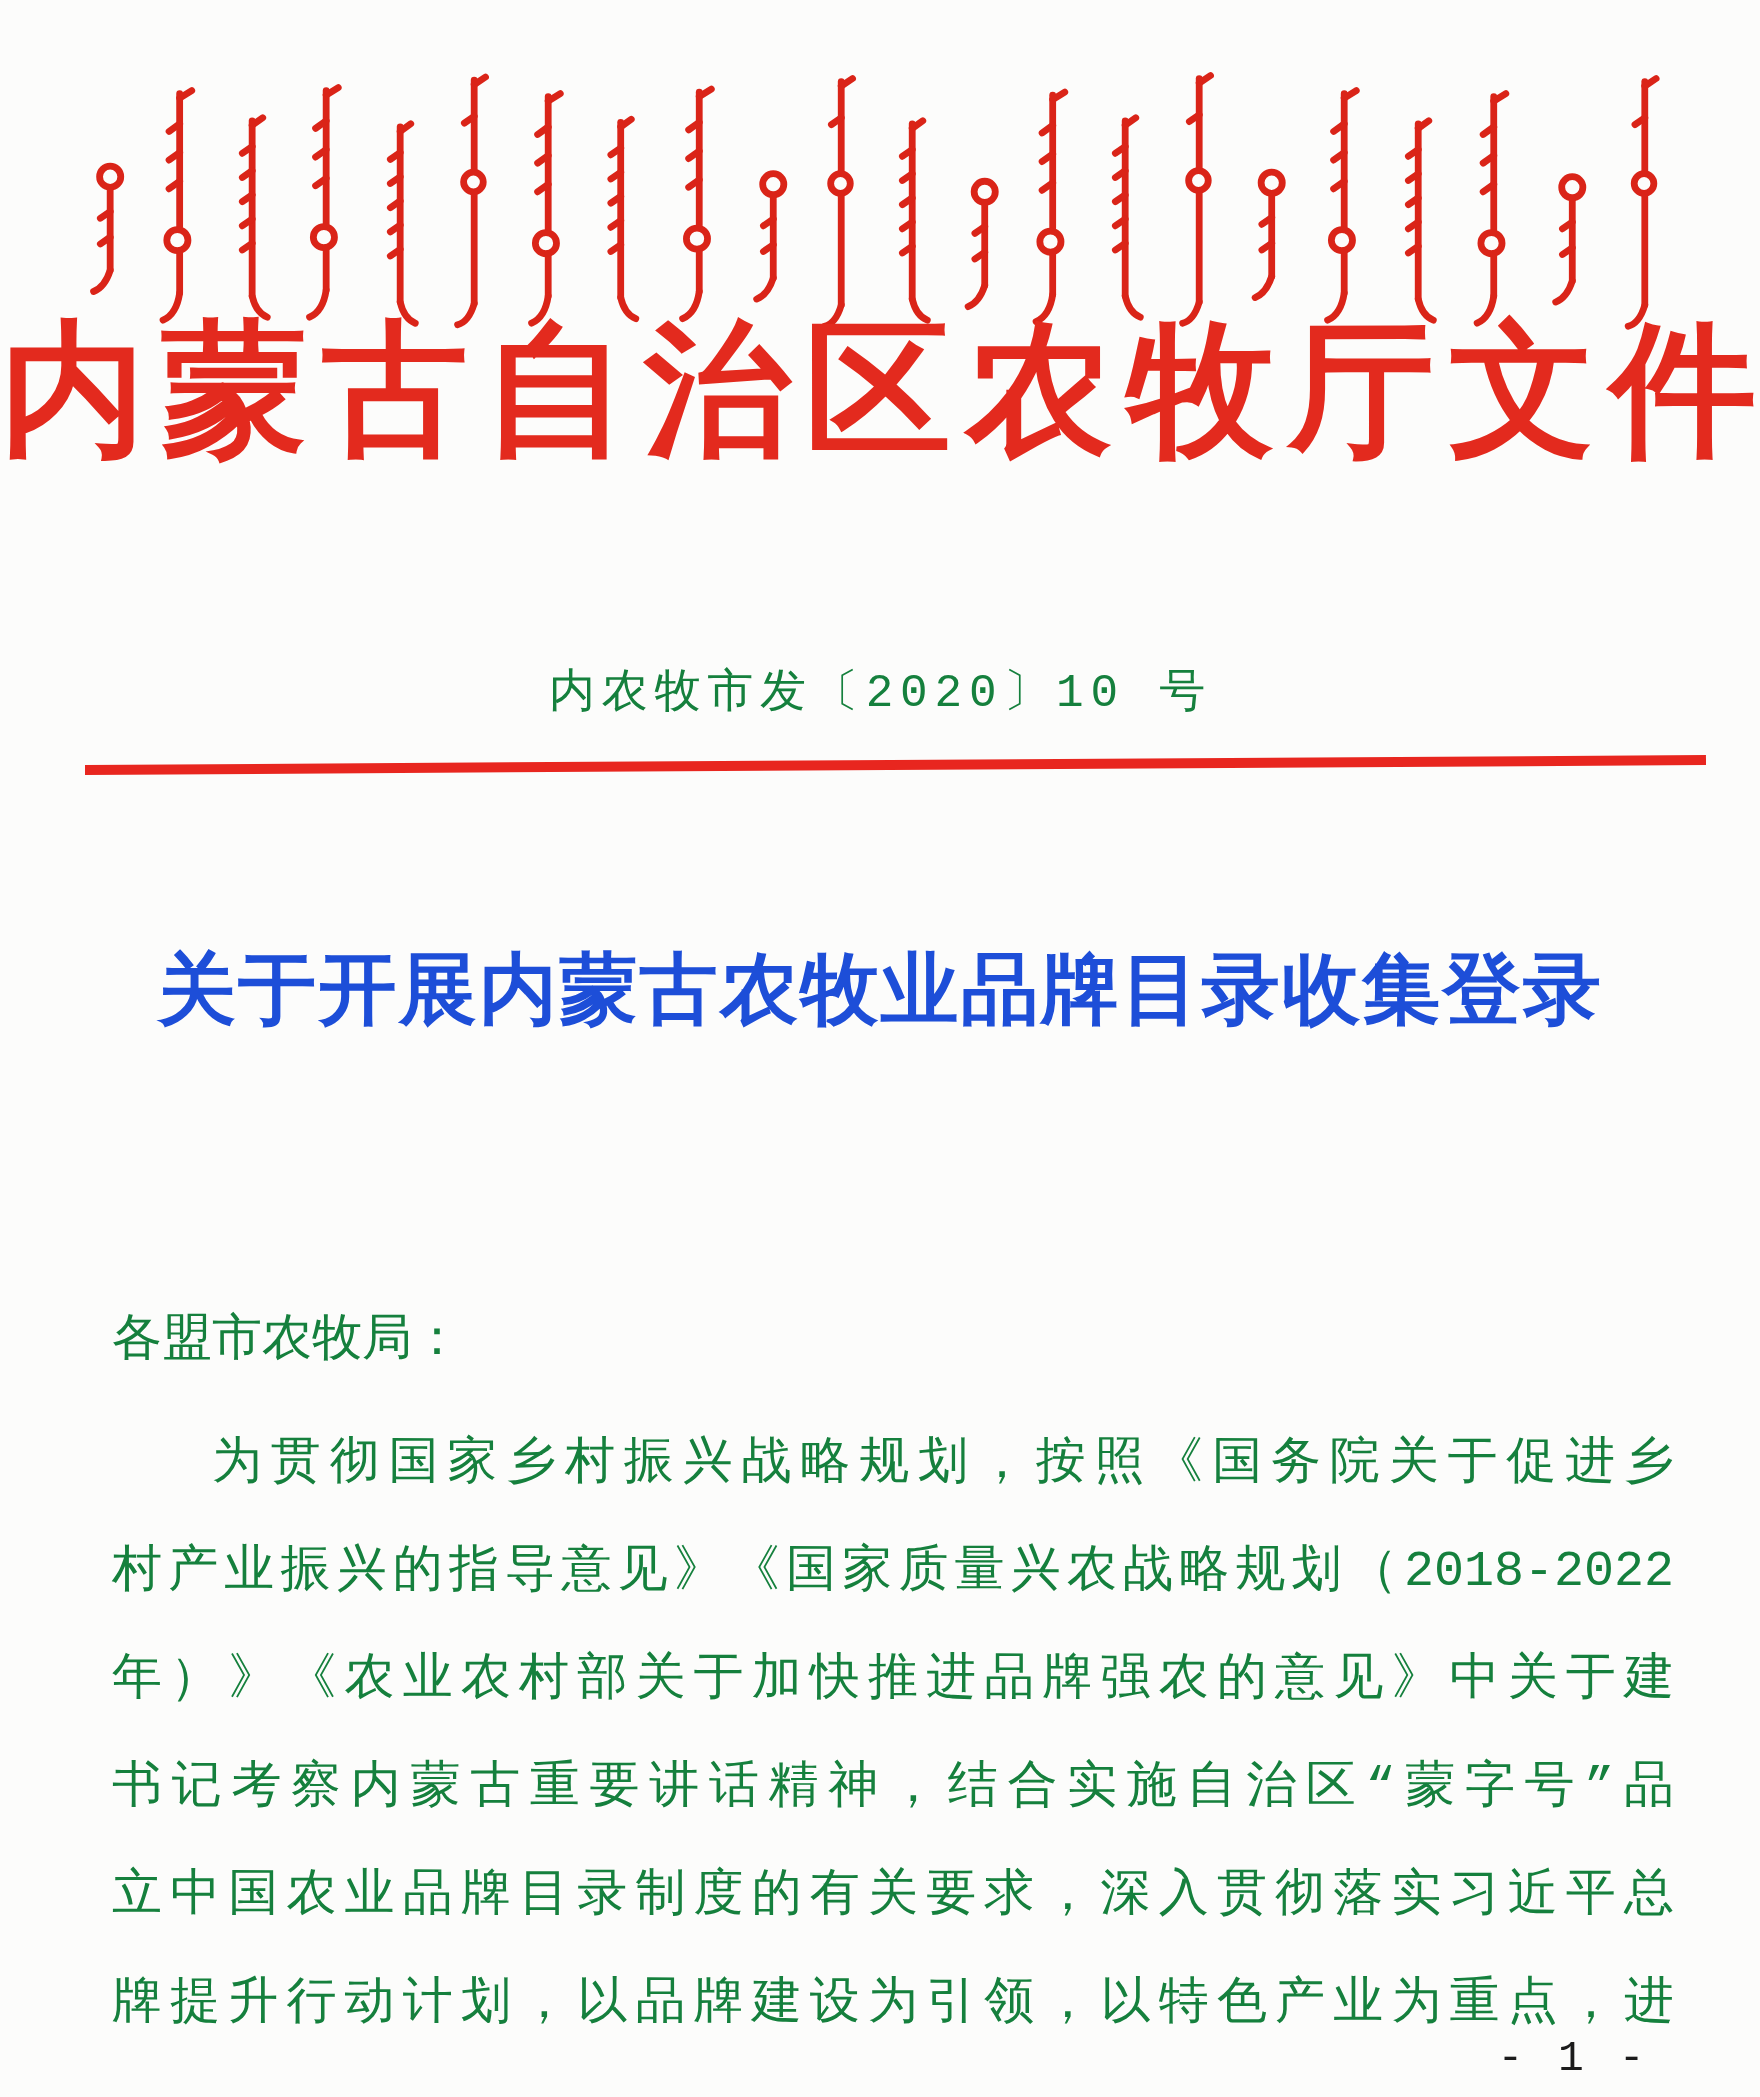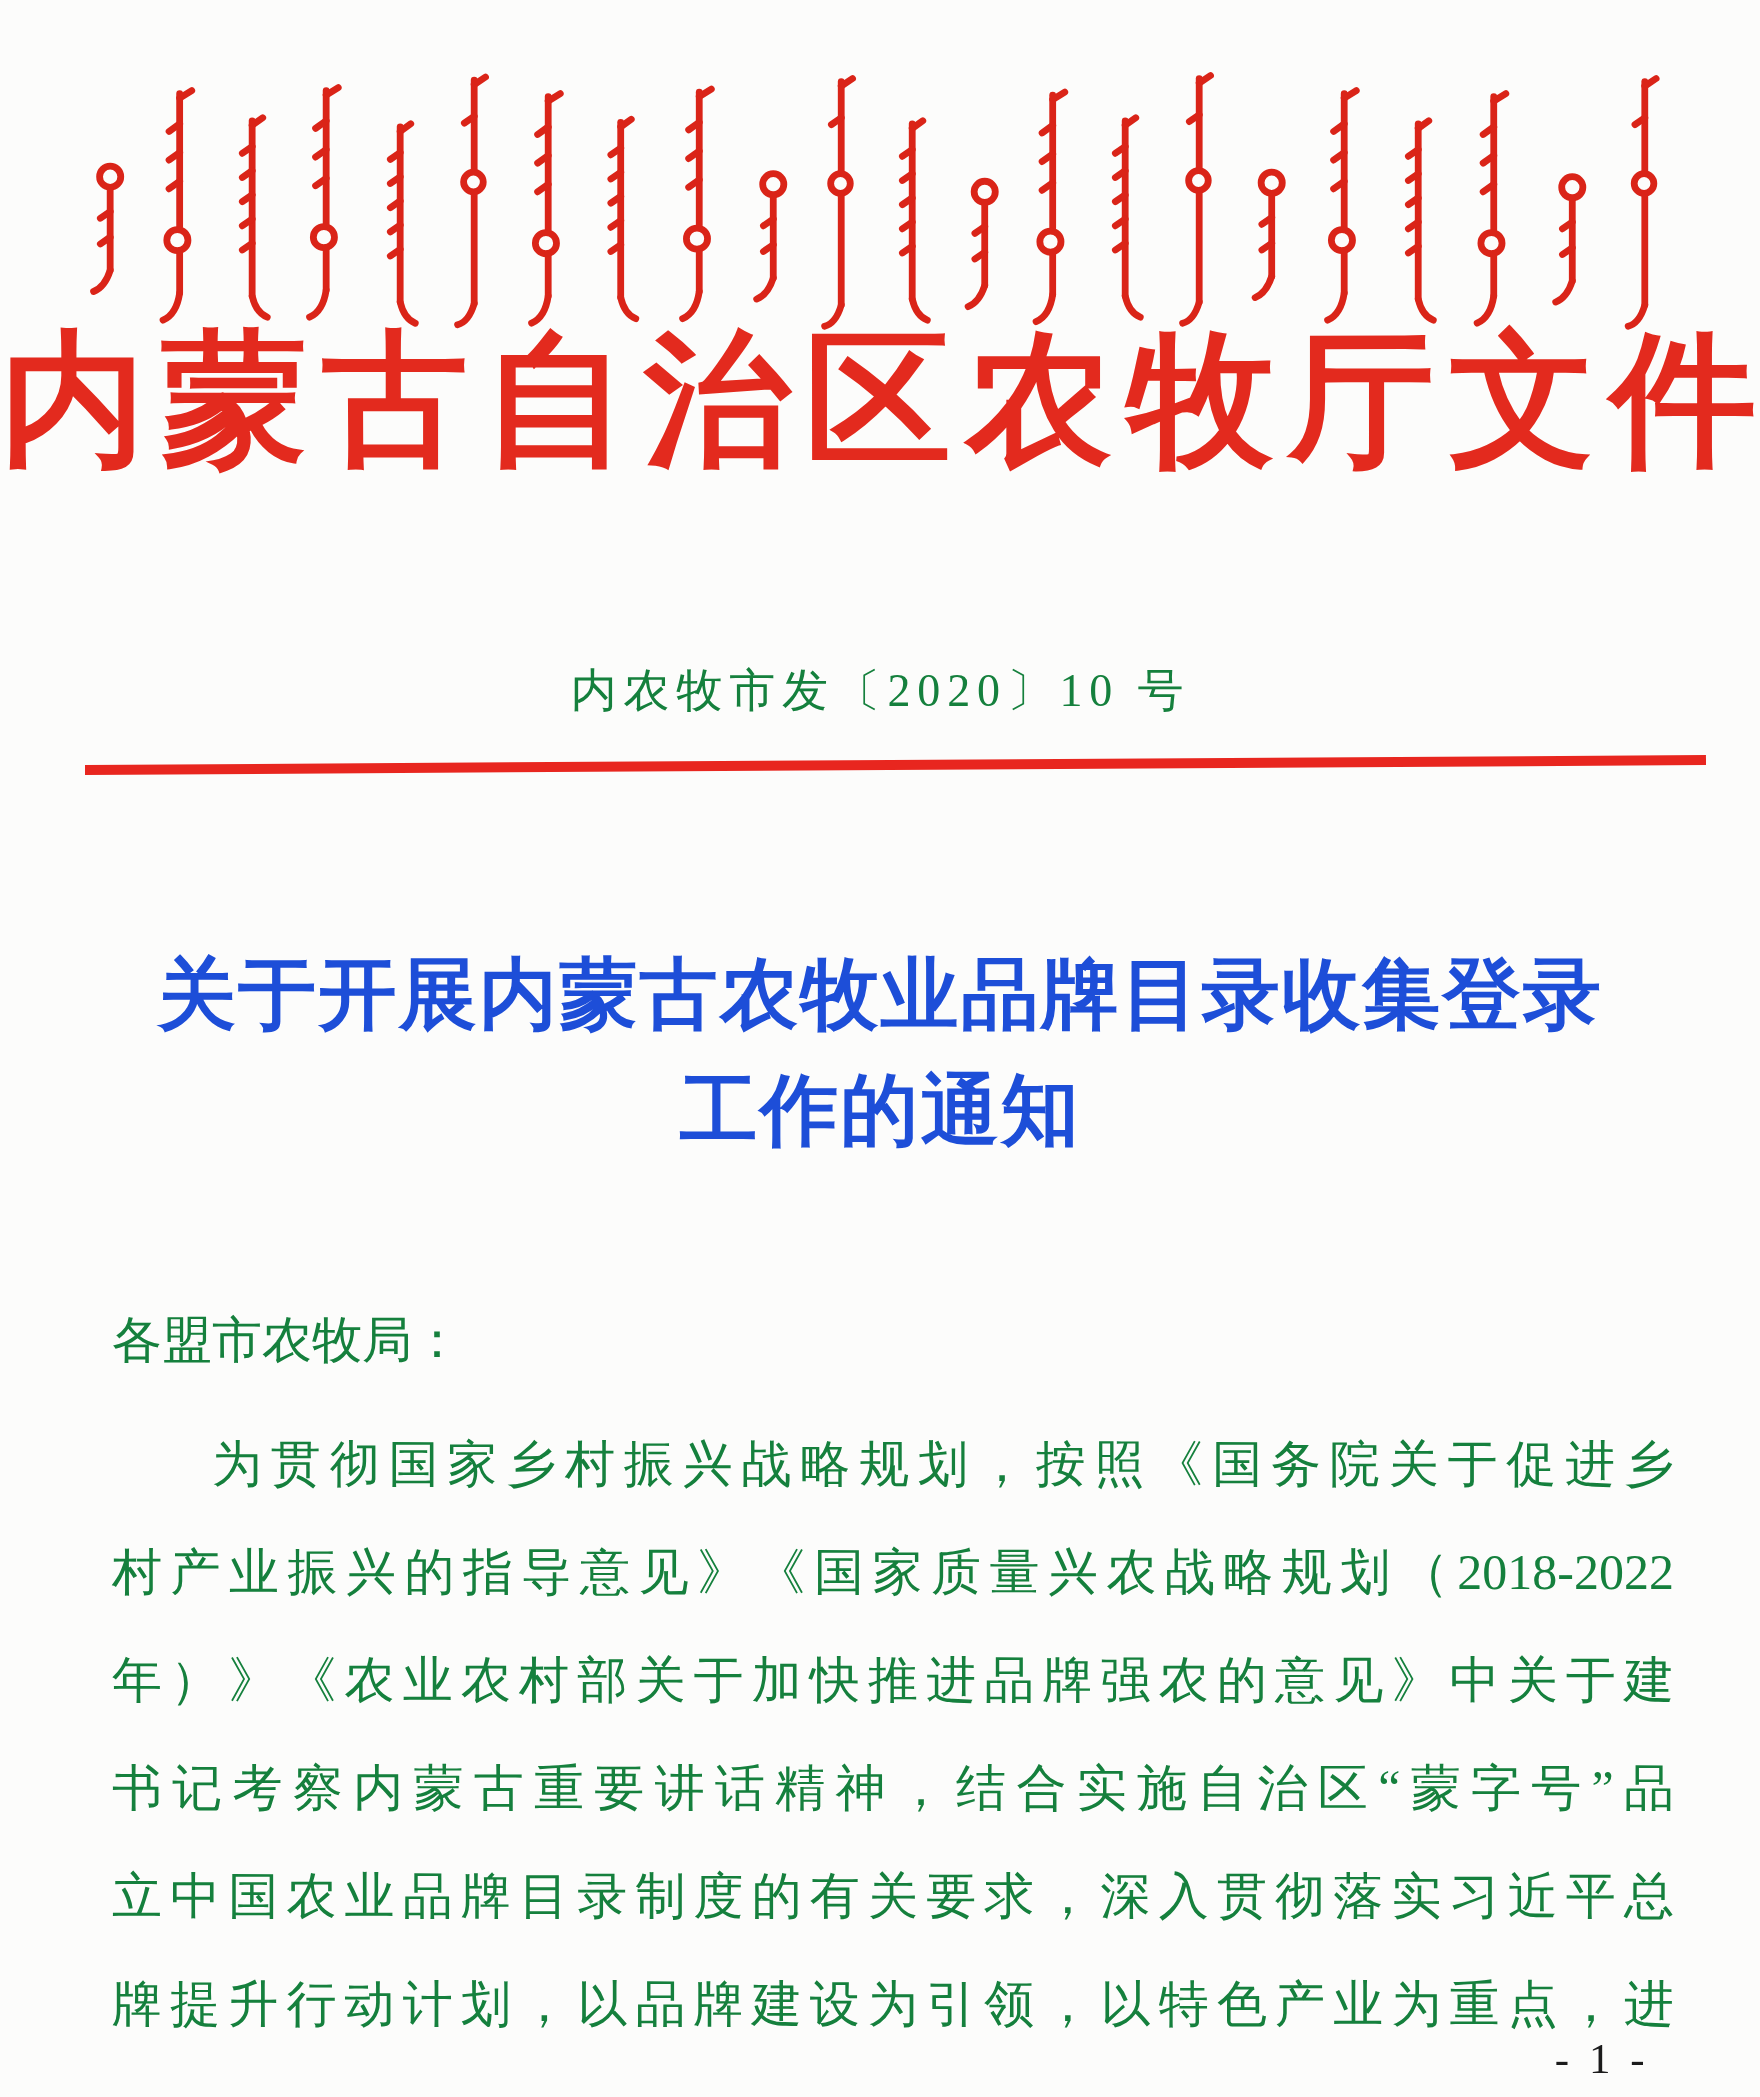--- a/index.html
+++ b/index.html
@@ -7,21 +7,21 @@
     padding: 0;
     background: #e9e9e9;
   }
   .page {
     position: relative;
     width: 1761px;
     height: 2097px;
     margin: 0 auto;
     background: #fcfcfb;
     overflow: hidden;
-    font-family: Liberation Serif, serif;
+    font-family: Liberation Mono, monospace;
     color: #1f1f1f;
   }
 
   
   .mongolian-band {
     position: absolute;
     top: 74px;
     left: 89px;
     width: 1583px;
     height: 253px;
@@ -187,21 +187,20 @@
   </div>
 
   <h1 class="dept-title">内蒙古自治区农牧厅文件</h1>
 
   <div class="doc-number">内农牧市发〔2020〕10 号</div>
 
   <div class="red-rule"></div>
 
   <h2 class="doc-title">
     <span class="title-line">关于开展内蒙古农牧业品牌目录收集登录</span>
-    <span class="title-line">工作的通知</span>
   </h2>
 
   <div class="doc-body">
     <div class="salutation">各盟市农牧局：</div>
     <div class="body-line first-line">为贯彻国家乡村振兴战略规划，按照《国务院关于促进乡</div>
     <div class="body-line">村产业振兴的指导意见》《国家质量兴农战略规划（2018-2022</div>
     <div class="body-line">年）》《农业农村部关于加快推进品牌强农的意见》中关于建</div>
     <div class="body-line">书记考察内蒙古重要讲话精神，结合实施自治区“蒙字号”品</div>
     <div class="body-line">立中国农业品牌目录制度的有关要求，深入贯彻落实习近平总</div>
     <div class="body-line">牌提升行动计划，以品牌建设为引领，以特色产业为重点，进</div>

